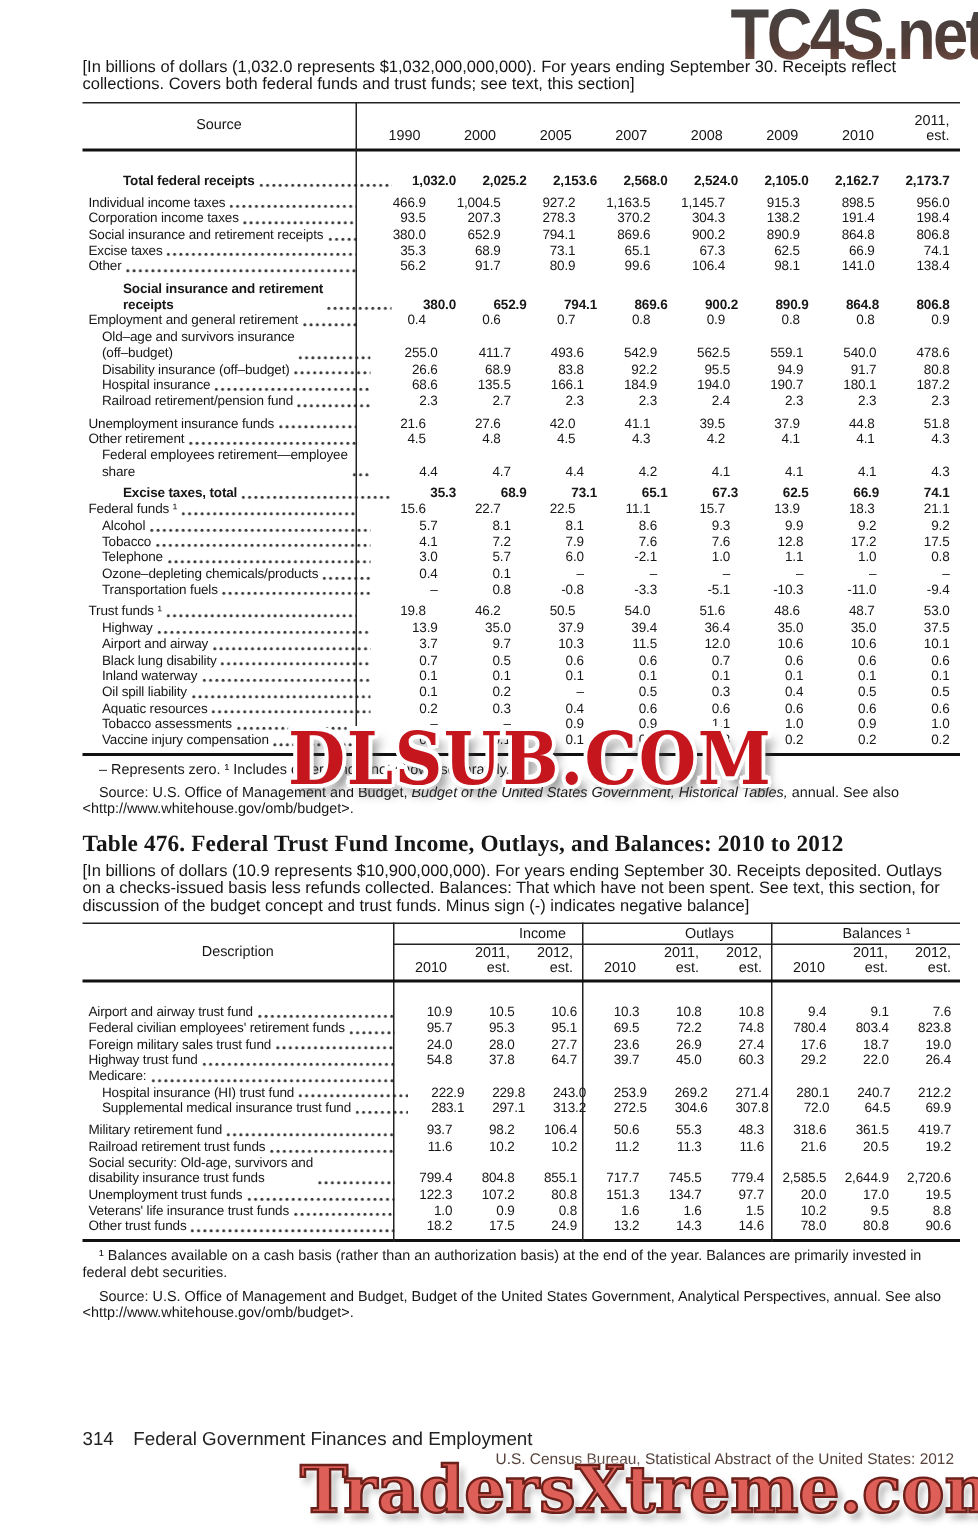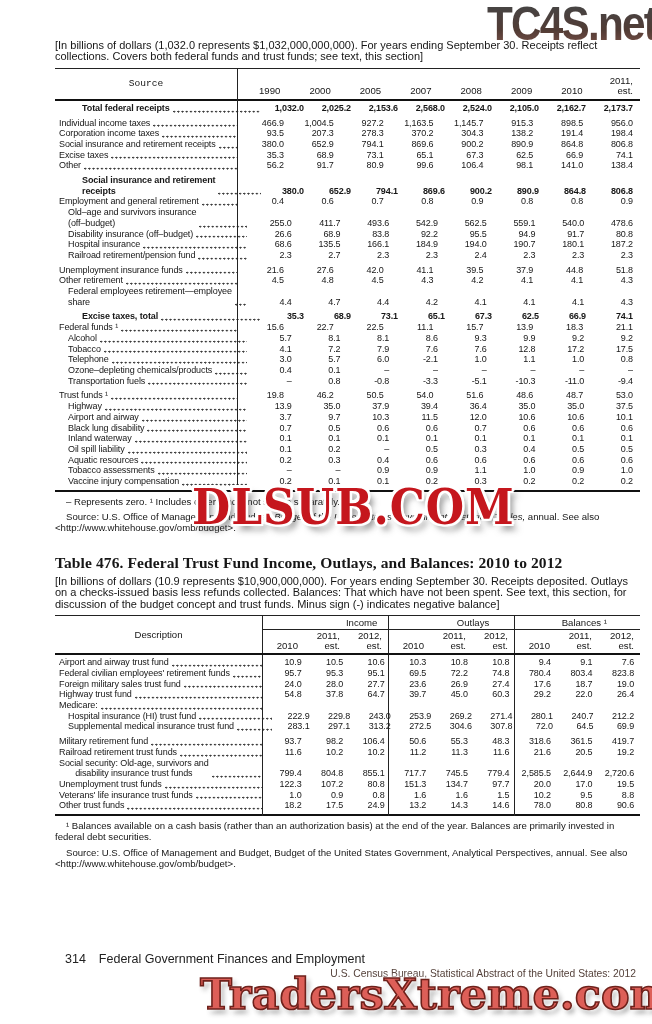--- a/index.html
+++ b/index.html
@@ -8,63 +8,63 @@
   .sec{position:absolute;left:55px;width:585px;}
   .sec475{top:40px;}
   .sec476{top:554px;}
   .tbl-title{font-family:"Liberation Serif",serif;font-weight:bold;font-size:15.5px;
              letter-spacing:.1px;margin:0 0 4px 0;}
   .headnote{font-size:11px;line-height:11.4px;margin:0 12px 5px 0;}
 
   .tablewrap{position:relative;}
   
   .thead475{display:flex;border-top:1px solid #222;border-bottom:2px solid #111;height:30px;}
-  .src-head{flex:0 0 182px;display:flex;align-items:center;justify-content:center;font-size:9.6px;font-family:Liberation Mono, monospace;}
+  .src-head{flex:0 0 182px;display:flex;align-items:center;justify-content:center;font-size:9.6px;}
   .yearcells{flex:1;display:flex;}
   .ycell{flex:1;display:flex;align-items:flex-end;justify-content:flex-end;text-align:right;
          white-space:pre-line;font-size:9.6px;line-height:10.4px;padding:0 7px 2px 0;}
   
   .thead476{position:relative;border-top:1px solid #222;border-bottom:2px solid #111;}
   .desc-head{position:absolute;left:0;top:0;bottom:0;width:207px;display:flex;
              align-items:center;justify-content:center;font-size:9.6px;}
   .grow{margin-left:207px;display:flex;border-bottom:1px solid #222;padding-left:44px;}
   .gcell{flex:1;text-align:center;font-size:9.6px;padding:1px 0;}
   .subrow{margin-left:207px;display:flex;height:23px;}
   .scell{flex:1;display:flex;align-items:flex-end;justify-content:flex-end;text-align:right;
          white-space:pre-line;font-size:9.6px;line-height:10.2px;padding:0 6px 2px 0;}
 
   
-  .tbody{border-bottom:2px solid #111;padding:2px 0 3px 0;}
+  .tbody{border-bottom:2px solid #111;padding:14px 0 3px 0;}
   .trow{display:flex;align-items:flex-end;font-size:9px;line-height:10.7px;letter-spacing:-0.1px;}
   .trow.gap{margin-top:4px;}
   .trow.bold{font-weight:bold;}
   .lab{display:flex;align-items:flex-end;overflow:hidden;}
   .t475 .lab{flex:0 0 182px;}
   .t476 .lab{flex:0 0 207px;}
   .lab-text{white-space:pre-line;}
-  .ind0{padding-left:4px;text-align:center;}
+  .ind0{padding-left:4px;}
   .ind1{padding-left:13px;align-items:flex-end;}
   .ind2{padding-left:27px;}
   .leader{flex:1;min-width:4px;height:3px;margin:0 3px 1px 3px;
           background-image:radial-gradient(circle at 1.2px 1.6px,#3a3a3a .8px,transparent 1.2px);
           background-size:4.2px 3px;background-repeat:repeat-x;background-position:0 bottom;}
   .val{flex:1;text-align:right;padding-right:7px;}
   .t476 .val{padding-right:6px;}
   .vrule{position:absolute;top:0;bottom:0;width:1px;background:#222;}
   .t475 .vrule{left:182px;}
   .t476 .vr1{left:207px;}
   .t476 .vr2{left:333px;}
   .t476 .vr3{left:459px;}
 
   .fn{font-size:9.6px;line-height:11.3px;margin:4px 0 0 0;text-indent:11px;}
   .pub{font-style:italic;}
 
   
   .footer-line{position:absolute;left:55px;top:952px;font-size:12.5px;color:#222;
-               display:flex;gap:13px;align-items:baseline;margin-left:10px;}
+               display:flex;gap:13px;align-items:baseline;}
   .credit{position:absolute;top:968px;right:16px;font-size:10.3px;color:#55423b;text-align:right;}
 
   
   .wm-tc4s{position:absolute;top:-4px;right:-4px;z-index:30;
            font-family:"Liberation Sans",sans-serif;font-weight:bold;font-size:48px;
            letter-spacing:-2px;transform:scaleX(.88);transform-origin:right top;
            background:linear-gradient(180deg,#3a3a3a 15%,#473029 62%,#7d4c41 100%);
            -webkit-background-clip:text;background-clip:text;color:transparent;opacity:.94;}
   .wm-dlsub{position:absolute;top:481px;left:192px;z-index:30;
             font-family:"DejaVu Serif",serif;font-weight:bold;font-size:44px;letter-spacing:1px;

